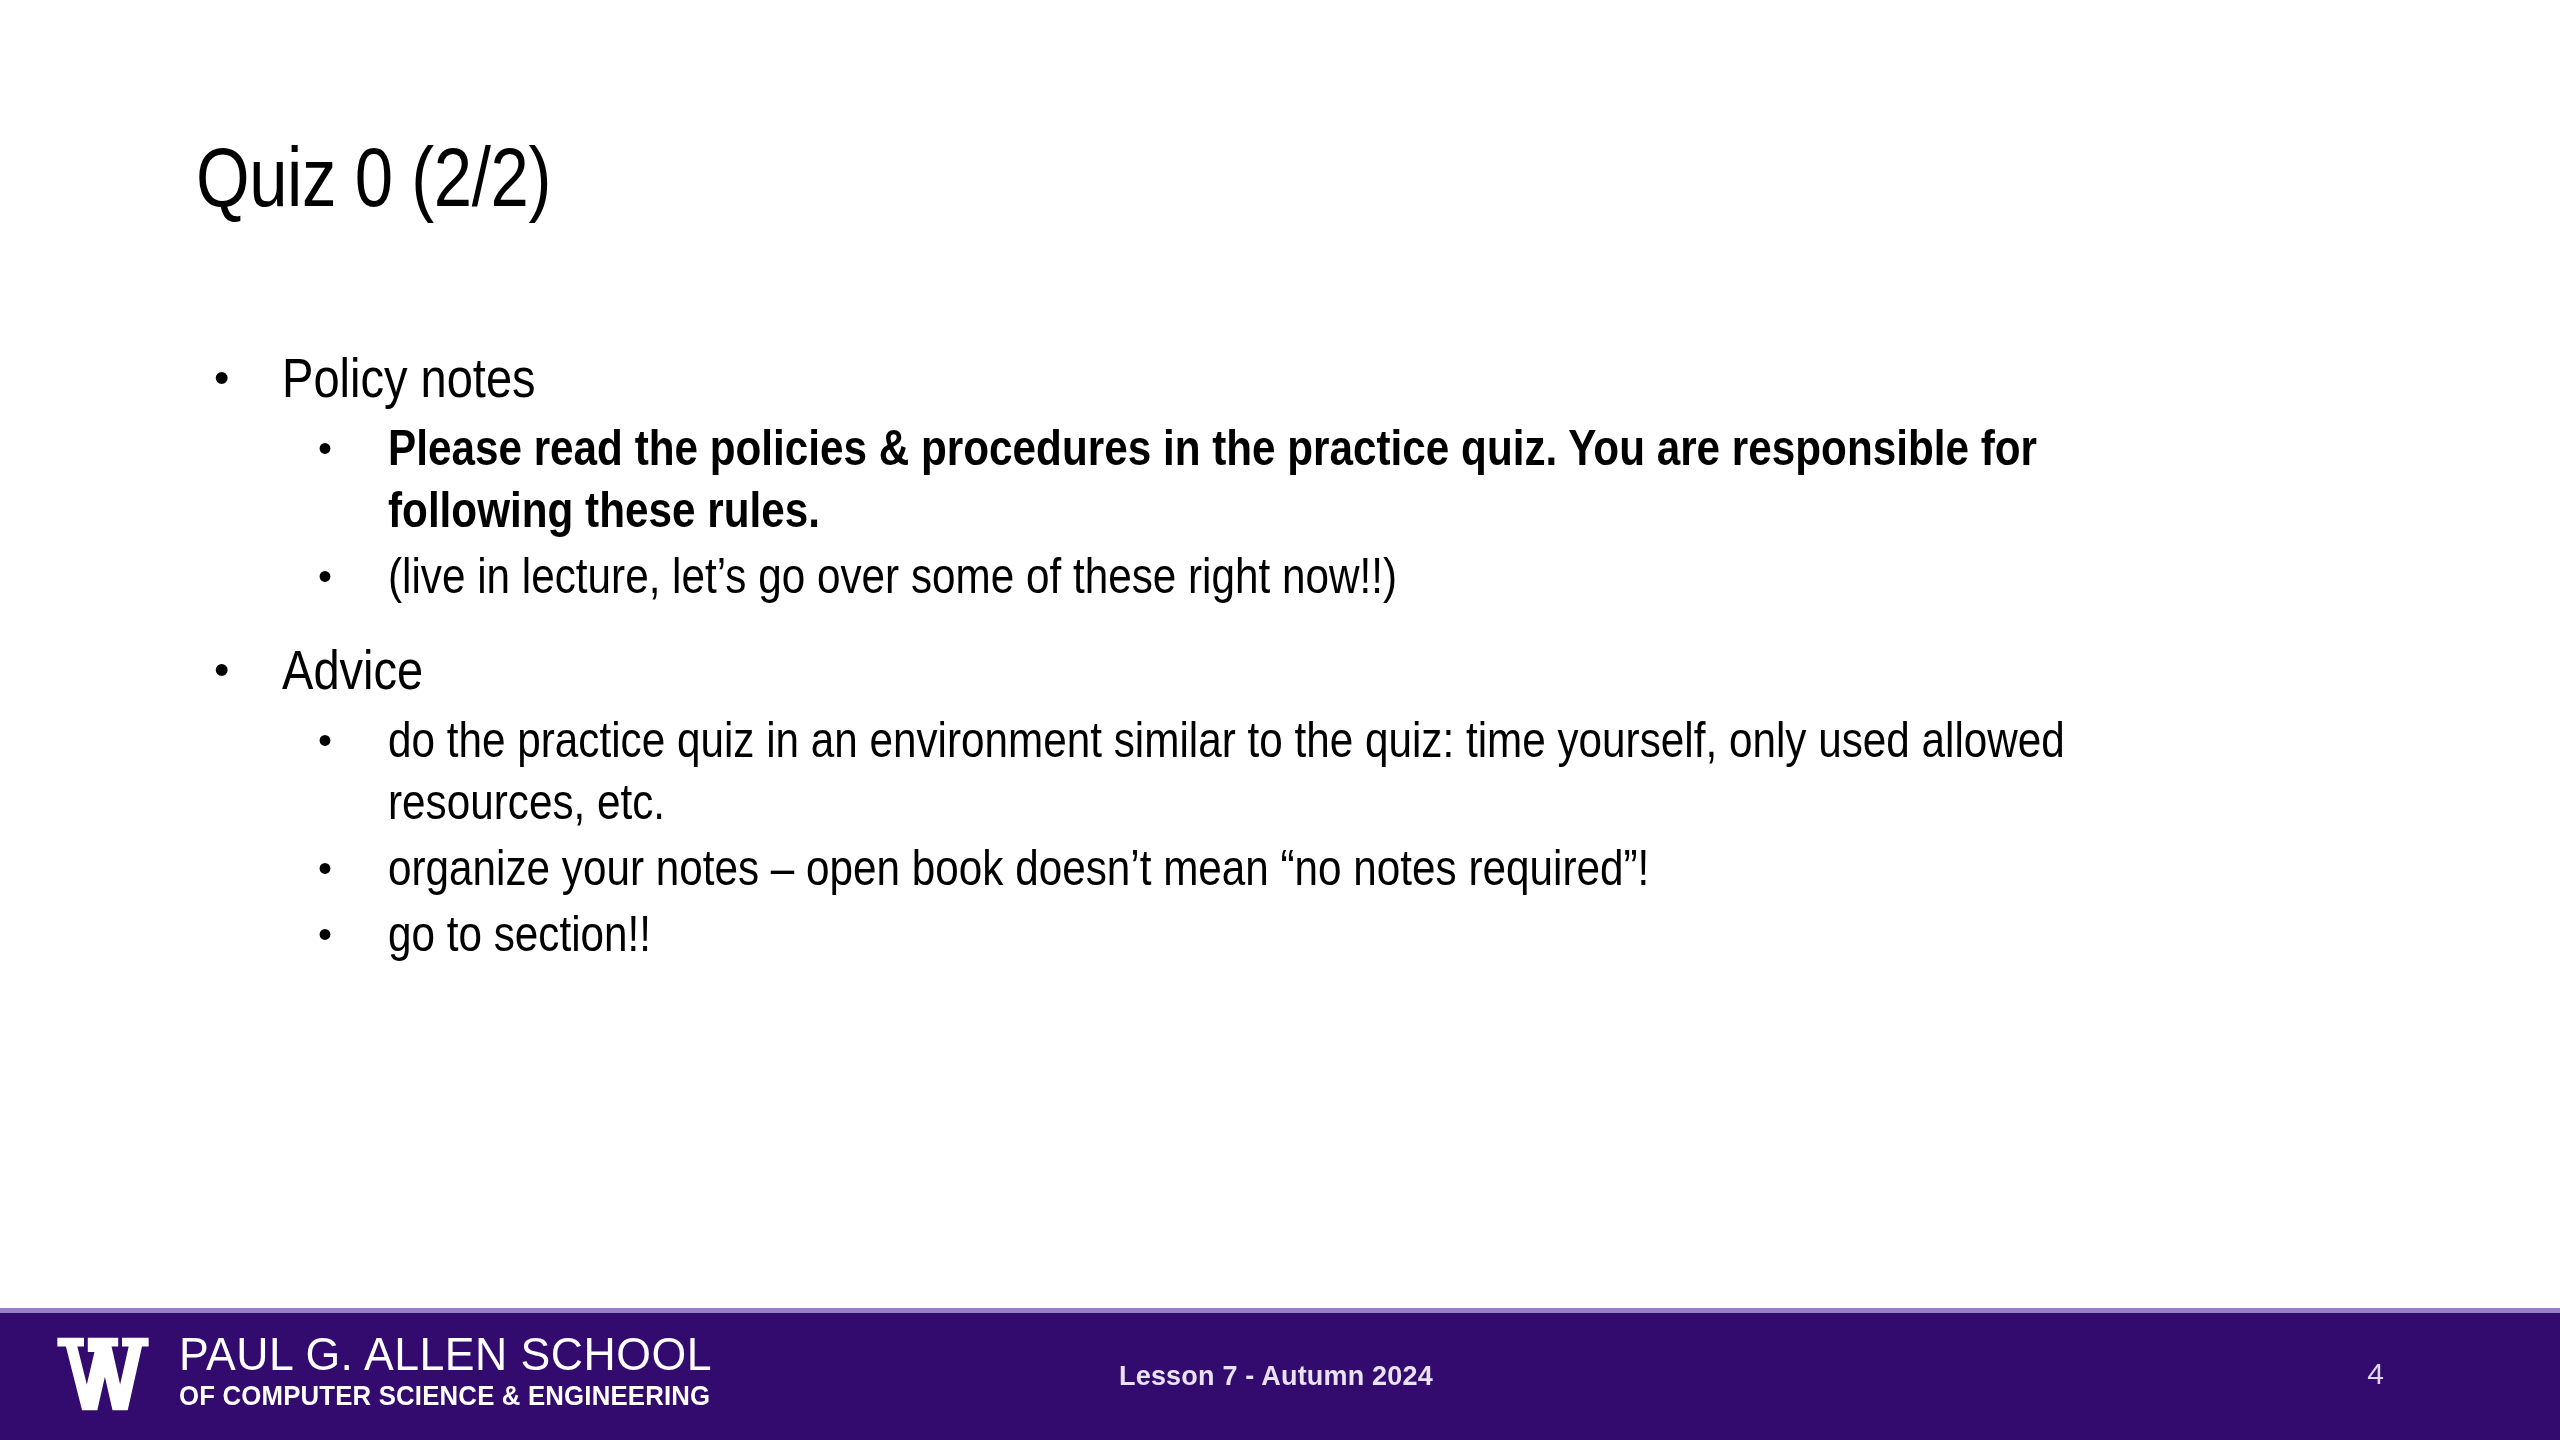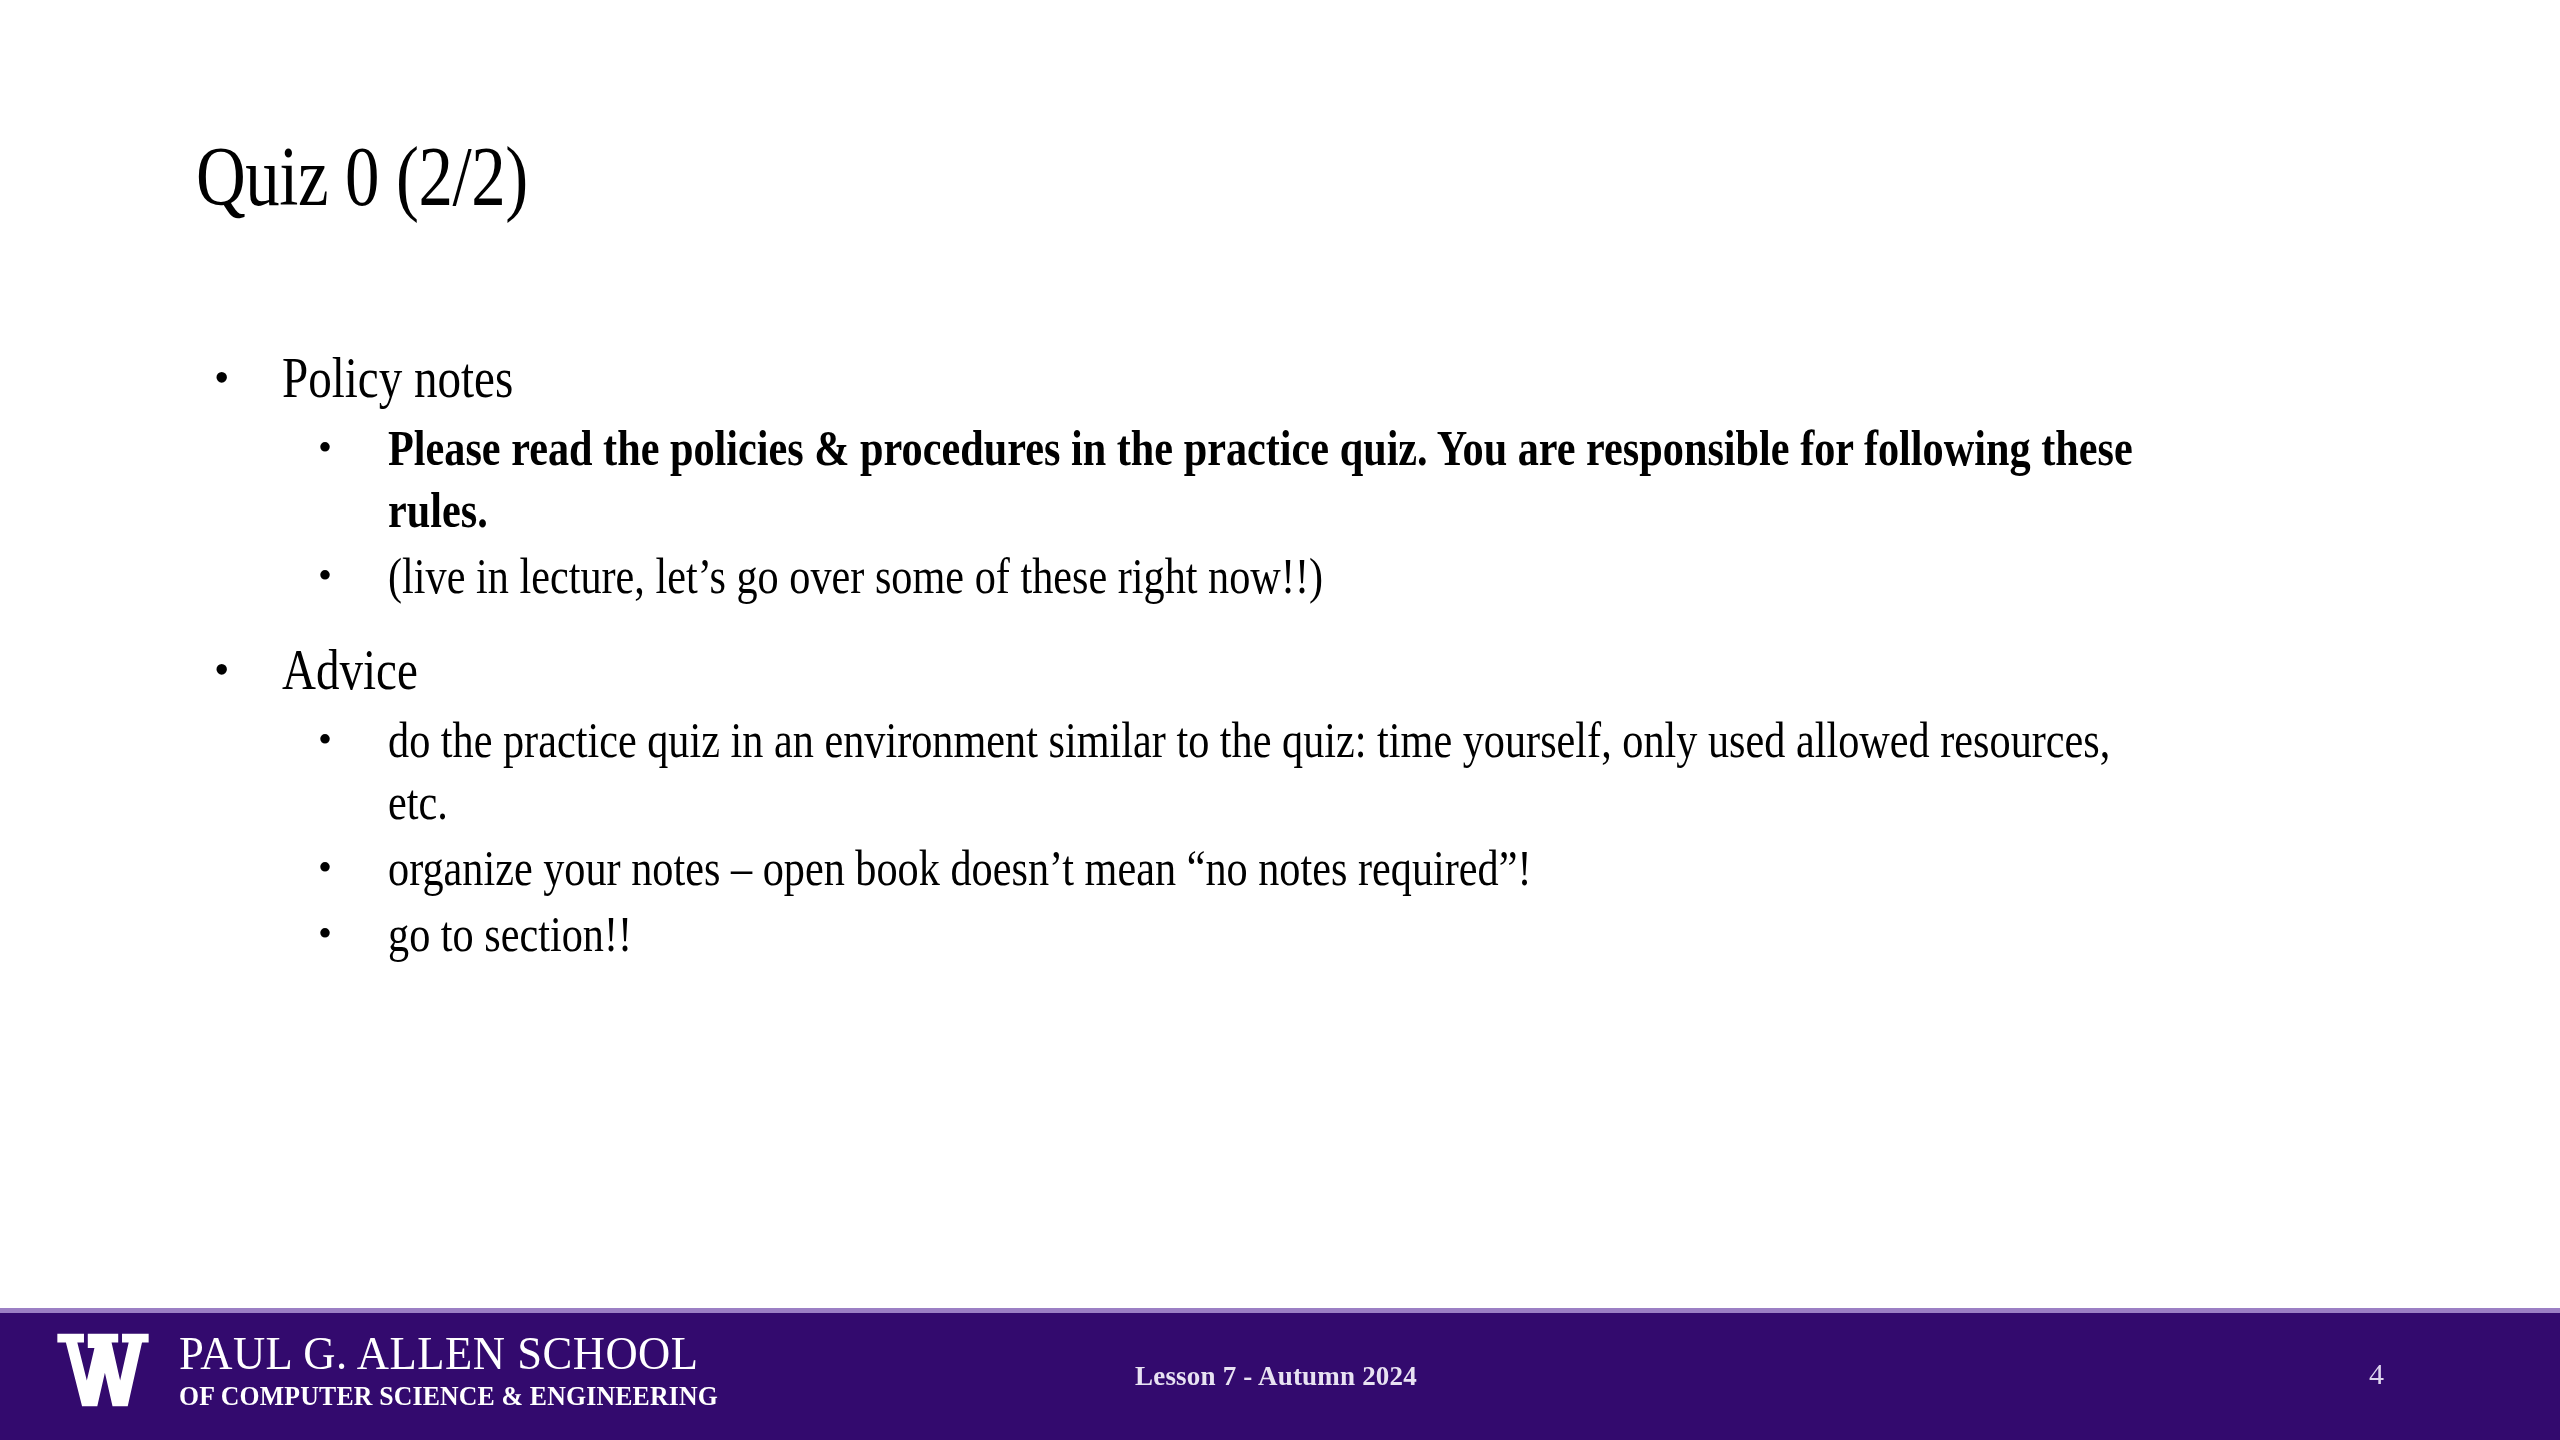--- a/index.html
+++ b/index.html
@@ -10,21 +10,20 @@
     background: #ffffff;
     font-family: "Liberation Sans", sans-serif;
     overflow: hidden;
   }
 
   .slide {
     position: relative;
     width: 2560px;
     height: 1440px;
     background: #ffffff;
-    font-family: Liberation Serif, serif;
   }
 
   
   .slide-title {
     position: absolute;
     left: 196px;
     top: 135px;
     font-size: 84px;
     line-height: 1.0;
     font-weight: 400;
@@ -108,21 +107,21 @@
     height: 132px;
     background: #330a6e;
     border-top: 5px solid #9b7fc4;
   }
 
   .footer-logo {
     position: absolute;
     left: 55px;
     top: 14px;
     display: flex;
-    align-items: center;
+    align-items: flex-end;
   }
 
   .w-mark {
     width: 96px;
     height: 78px;
     margin-right: 28px;
     flex: 0 0 96px;
   }
   .w-mark svg { display: block; }
 

